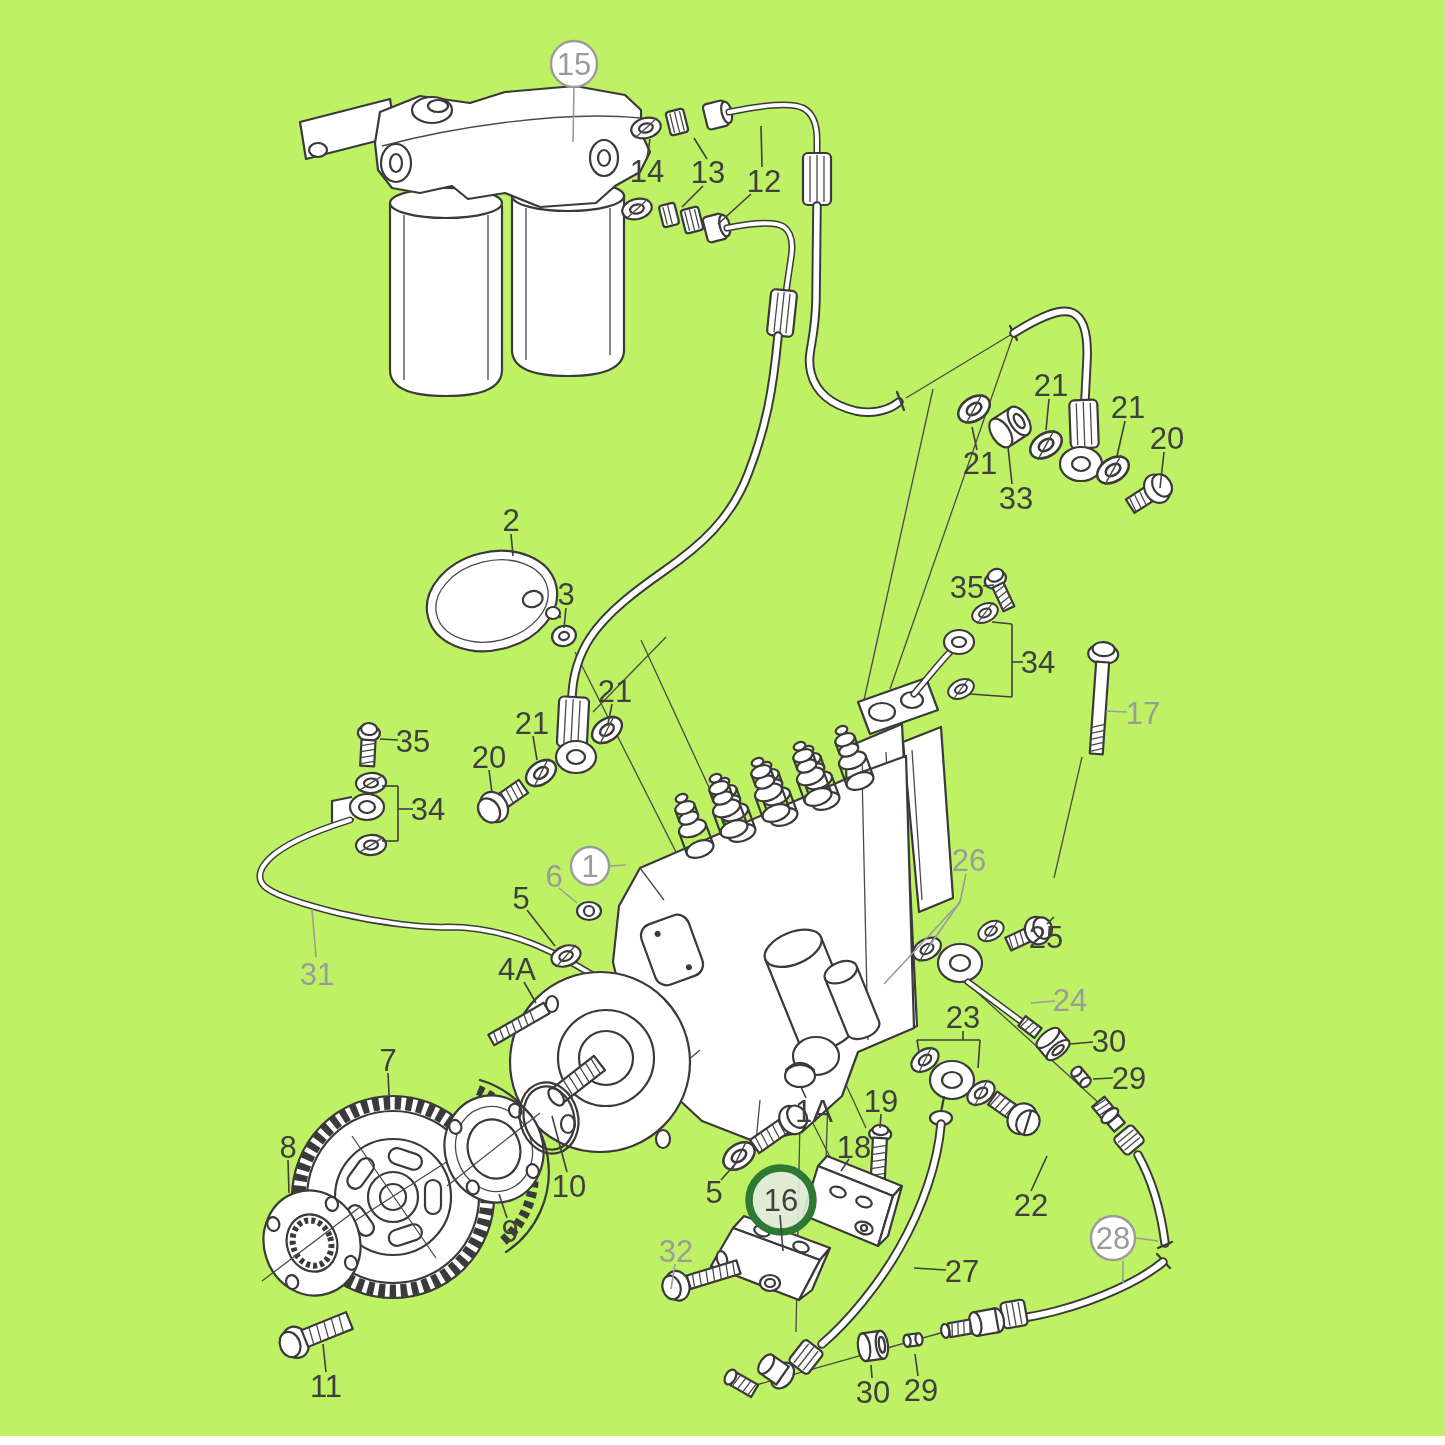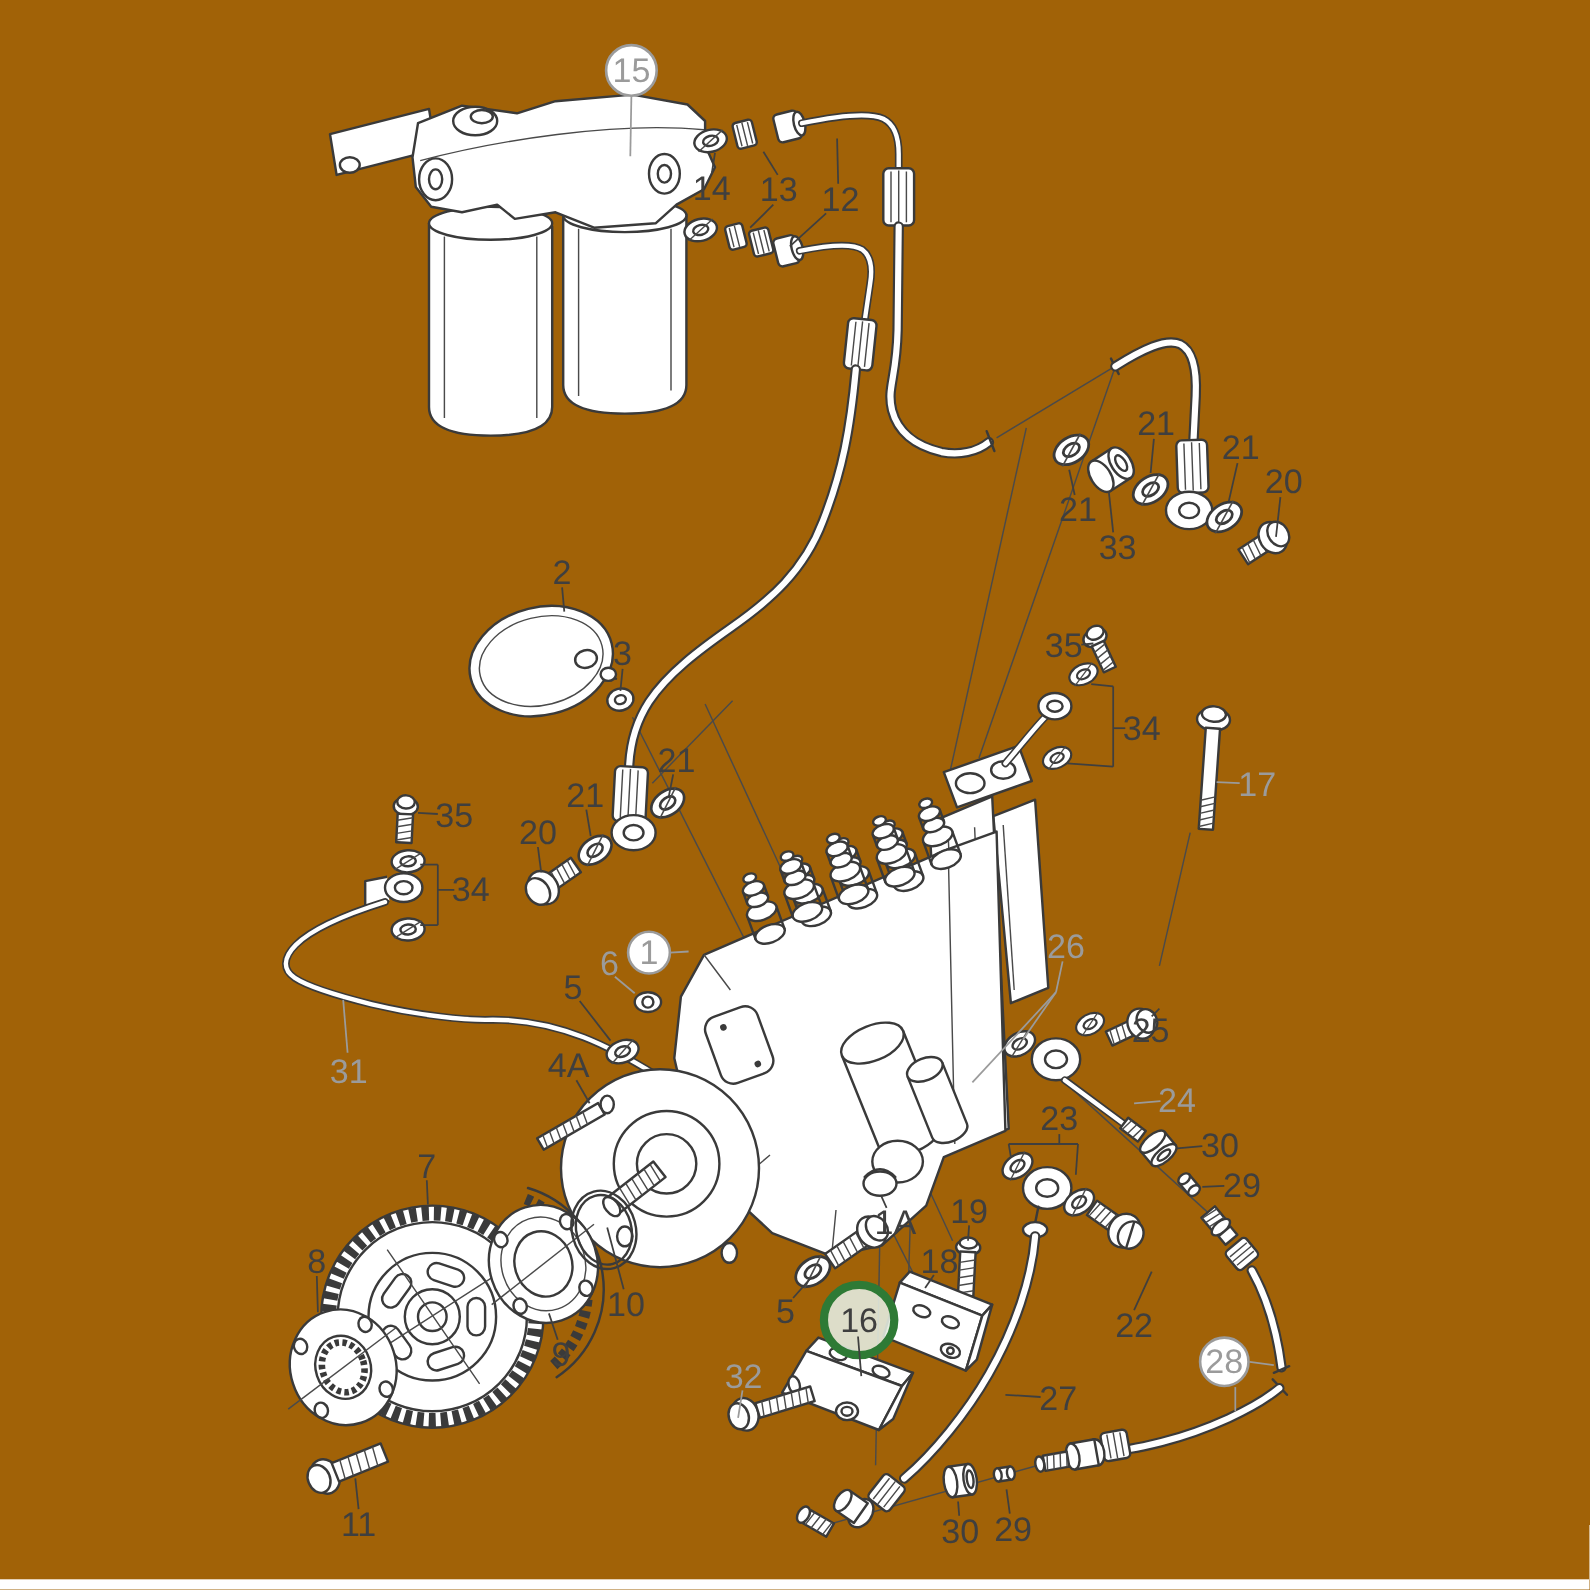--- a/index.html
+++ b/index.html
@@ -1,16 +1,16 @@
 <!DOCTYPE html>
 <html><head>
 <meta charset="utf-8">
 <style>
   html,body{margin:0;padding:0;background:#ffffff;}
-  #stage{position:relative;width:1445px;height:1436px;background:#a16207;overflow:hidden;}
+  #stage{position:relative;width:1445px;height:1436px;background:#bef264;overflow:hidden;}
   svg{display:block;}
   .fw  {fill:#ffffff;stroke:#3a3a3a;stroke-width:2.2;stroke-linejoin:round;}
   .ln  {fill:none;stroke:#3a3a3a;stroke-width:2.2;stroke-linecap:round;stroke-linejoin:round;}
   .lno {fill:none;stroke:#3a3a3a;stroke-width:2.2;}
   .lnt {fill:none;stroke:#4a4a4a;stroke-width:1.3;}
   .tube-o{fill:none;stroke:#3a3a3a;stroke-width:9.5;stroke-linecap:round;}
   .tube-i{fill:none;stroke:#ffffff;stroke-width:5.6;stroke-linecap:round;}
   .pipe-o{fill:none;stroke:#3a3a3a;stroke-width:7;stroke-linecap:round;}
   .pipe-i{fill:none;stroke:#ffffff;stroke-width:4;stroke-linecap:round;}
   .teeth {fill:none;stroke:#3a3a3a;stroke-width:13;stroke-dasharray:6.5 4.6;}

